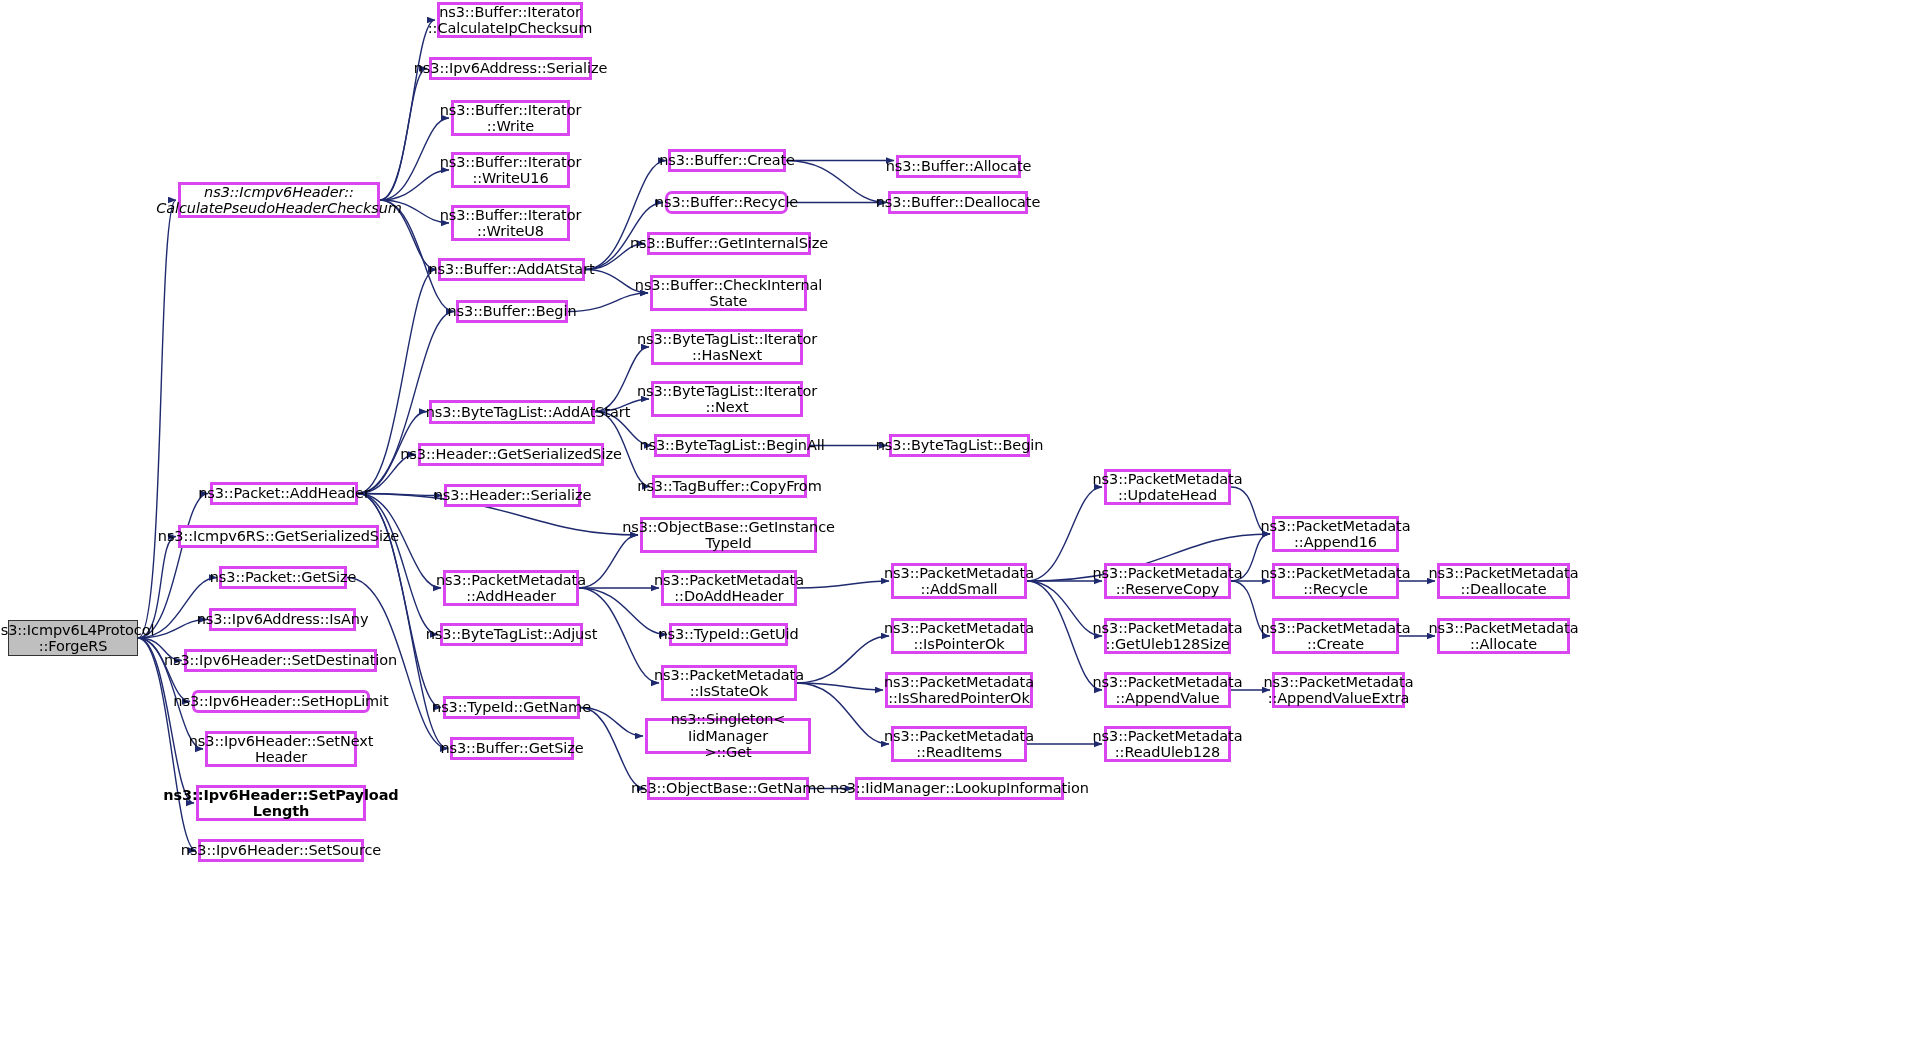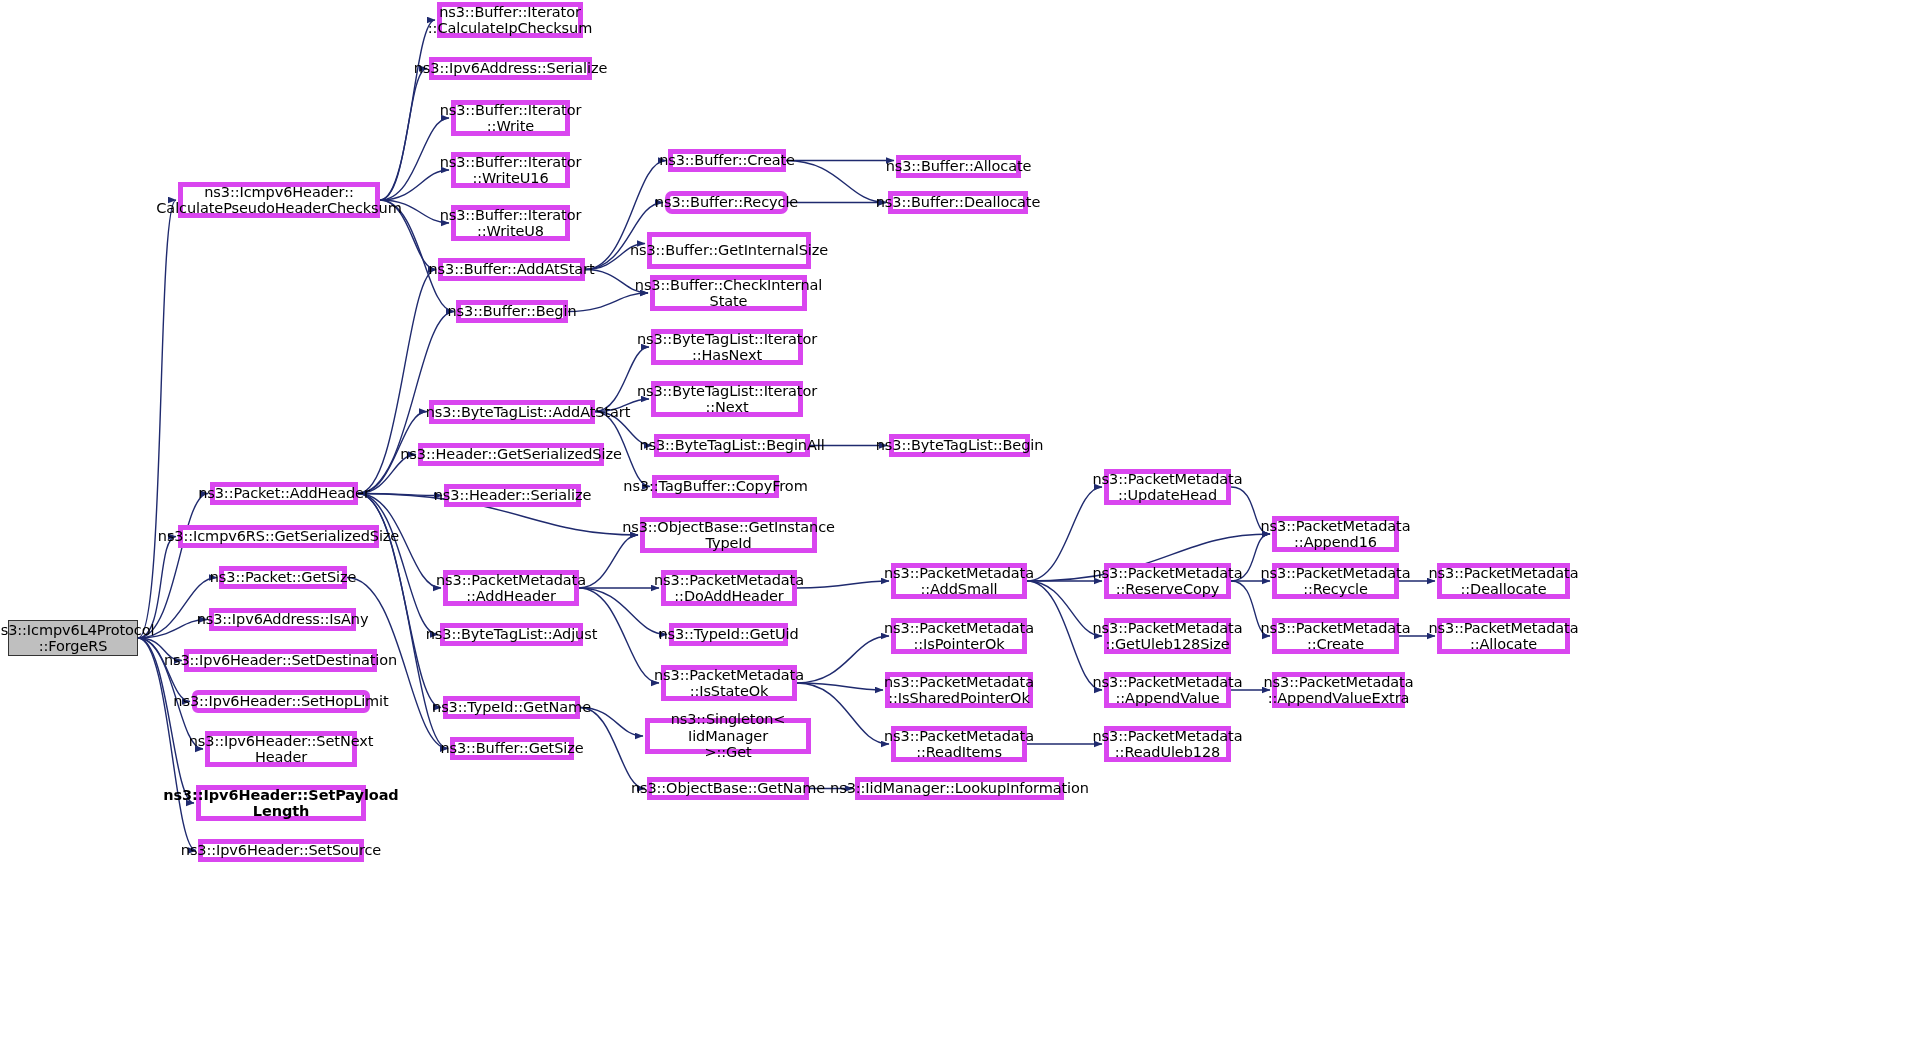--- a/index.html
+++ b/index.html
@@ -19,21 +19,21 @@
     position: absolute;
     left: 0;
     top: 0;
     width: 1925px;
     height: 1063px;
     pointer-events: none;
   }
   .node {
     position: absolute;
     box-sizing: border-box;
-    border: 5px solid #d946ef;
+    border: 3px solid #d946ef;
     background: #ffffff;
     color: #000000;
     font-size: 14.5px;
     line-height: 16.5px;
     display: flex;
     align-items: center;
     justify-content: center;
     text-align: center;
     white-space: pre-line;
     letter-spacing: -0.1px;
@@ -118,48 +118,48 @@
         <path d="M 1231 581 C 1259 581, 1250.4 636, 1270 636" fill="none" stroke="#1f2a6e" stroke-width="1.4" marker-end="url(#ah)"></path>
         <path d="M 1399 581 C 1427 581, 1415.4 581, 1435 581" fill="none" stroke="#1f2a6e" stroke-width="1.4" marker-end="url(#ah)"></path>
         <path d="M 1399 636 C 1427 636, 1415.4 636, 1435 636" fill="none" stroke="#1f2a6e" stroke-width="1.4" marker-end="url(#ah)"></path>
         <path d="M 1231 690 C 1259 690, 1250.4 690, 1270 690" fill="none" stroke="#1f2a6e" stroke-width="1.4" marker-end="url(#ah)"></path>
         <path d="M 1027 744 C 1068.25 744, 1073.125 744, 1102 744" fill="none" stroke="#1f2a6e" stroke-width="1.4" marker-end="url(#ah)"></path>
       </g>
   </svg>
   <div id="node-layer">
       <div class="node root" style="left: 8px; top: 620px; width: 130px; height: 36px;">ns3::Icmpv6L4Protocol
 ::ForgeRS</div>
-      <div class="node" style="left: 178px; top: 182px; width: 202px; height: 36px;">ns3::Icmpv6Header::
+      <div class="node" style="left: 178px; top: 182px; width: 202px; height: 36px; font-style: italic;">ns3::Icmpv6Header::
 CalculatePseudoHeaderChecksum</div>
       <div class="node" style="left: 437px; top: 2px; width: 146px; height: 36px;">ns3::Buffer::Iterator
 ::CalculateIpChecksum</div>
       <div class="node" style="left: 429px; top: 57px; width: 163px; height: 23px;">ns3::Ipv6Address::Serialize</div>
       <div class="node" style="left: 451px; top: 100px; width: 119px; height: 36px;">ns3::Buffer::Iterator
 ::Write</div>
       <div class="node" style="left: 451px; top: 152px; width: 119px; height: 36px;">ns3::Buffer::Iterator
 ::WriteU16</div>
       <div class="node" style="left: 451px; top: 205px; width: 119px; height: 36px;">ns3::Buffer::Iterator
 ::WriteU8</div>
       <div class="node" style="left: 438px; top: 258px; width: 147px; height: 23px;">ns3::Buffer::AddAtStart</div>
       <div class="node" style="left: 456px; top: 300px; width: 112px; height: 23px;">ns3::Buffer::Begin</div>
       <div class="node" style="left: 668px; top: 149px; width: 118px; height: 23px;">ns3::Buffer::Create</div>
       <div class="node" style="left: 896px; top: 155px; width: 125px; height: 23px;">ns3::Buffer::Allocate</div>
       <div class="node" style="left: 665px; top: 191px; width: 123px; height: 23px; border-radius: 7px;">ns3::Buffer::Recycle</div>
       <div class="node" style="left: 888px; top: 191px; width: 140px; height: 23px;">ns3::Buffer::Deallocate</div>
-      <div class="node" style="left: 647px; top: 232px; width: 164px; height: 37px; text-align: center;">ns3::Buffer::GetInternalSize</div>
+      <div class="node" style="left: 647px; top: 232px; width: 164px; height: 23px; text-align: center;">ns3::Buffer::GetInternalSize</div>
       <div class="node" style="left: 650px; top: 275px; width: 157px; height: 36px;">ns3::Buffer::CheckInternal
 State</div>
       <div class="node" style="left: 651px; top: 329px; width: 152px; height: 36px;">ns3::ByteTagList::Iterator
 ::HasNext</div>
       <div class="node" style="left: 651px; top: 381px; width: 152px; height: 36px;">ns3::ByteTagList::Iterator
 ::Next</div>
       <div class="node" style="left: 429px; top: 400px; width: 166px; height: 24px; padding-left: 32px;">ns3::ByteTagList::AddAtStart</div>
       <div class="node" style="left: 654px; top: 434px; width: 156px; height: 23px;">ns3::ByteTagList::BeginAll</div>
       <div class="node" style="left: 889px; top: 434px; width: 141px; height: 23px;">ns3::ByteTagList::Begin</div>
-      <div class="node" style="left: 652px; top: 475px; width: 127px; height: 23px;">ns3::TagBuffer::CopyFrom</div>
+      <div class="node" style="left: 652px; top: 475px; width: 155px; height: 23px;">ns3::TagBuffer::CopyFrom</div>
       <div class="node" style="left: 418px; top: 443px; width: 186px; height: 23px;">ns3::Header::GetSerializedSize</div>
       <div class="node" style="left: 444px; top: 484px; width: 137px; height: 23px;">ns3::Header::Serialize</div>
       <div class="node" style="left: 210px; top: 482px; width: 148px; height: 23px;">ns3::Packet::AddHeader</div>
       <div class="node" style="left: 178px; top: 525px; width: 201px; height: 23px;">ns3::Icmpv6RS::GetSerializedSize</div>
       <div class="node" style="left: 219px; top: 566px; width: 128px; height: 23px;">ns3::Packet::GetSize</div>
       <div class="node" style="left: 209px; top: 608px; width: 147px; height: 23px;">ns3::Ipv6Address::IsAny</div>
       <div class="node" style="left: 184px; top: 649px; width: 193px; height: 23px;">ns3::Ipv6Header::SetDestination</div>
       <div class="node" style="left: 192px; top: 690px; width: 178px; height: 23px; border-radius: 6px;">ns3::Ipv6Header::SetHopLimit</div>
       <div class="node" style="left: 205px; top: 731px; width: 152px; height: 36px;">ns3::Ipv6Header::SetNext
 Header</div>

